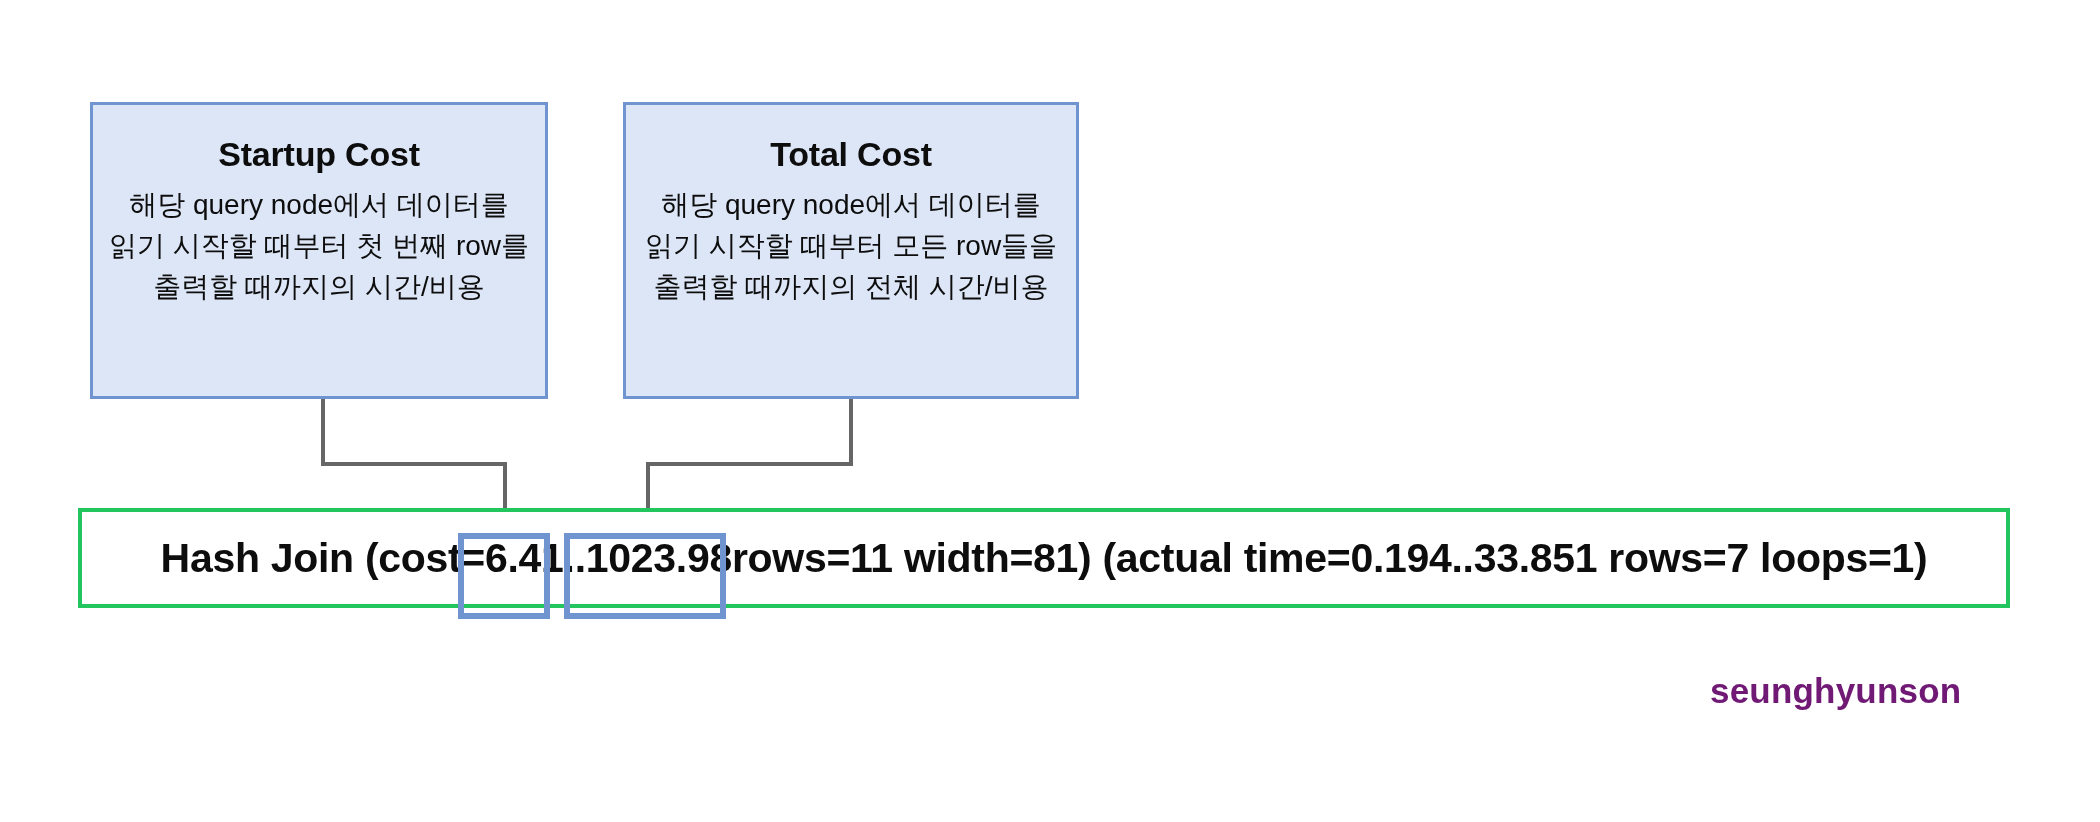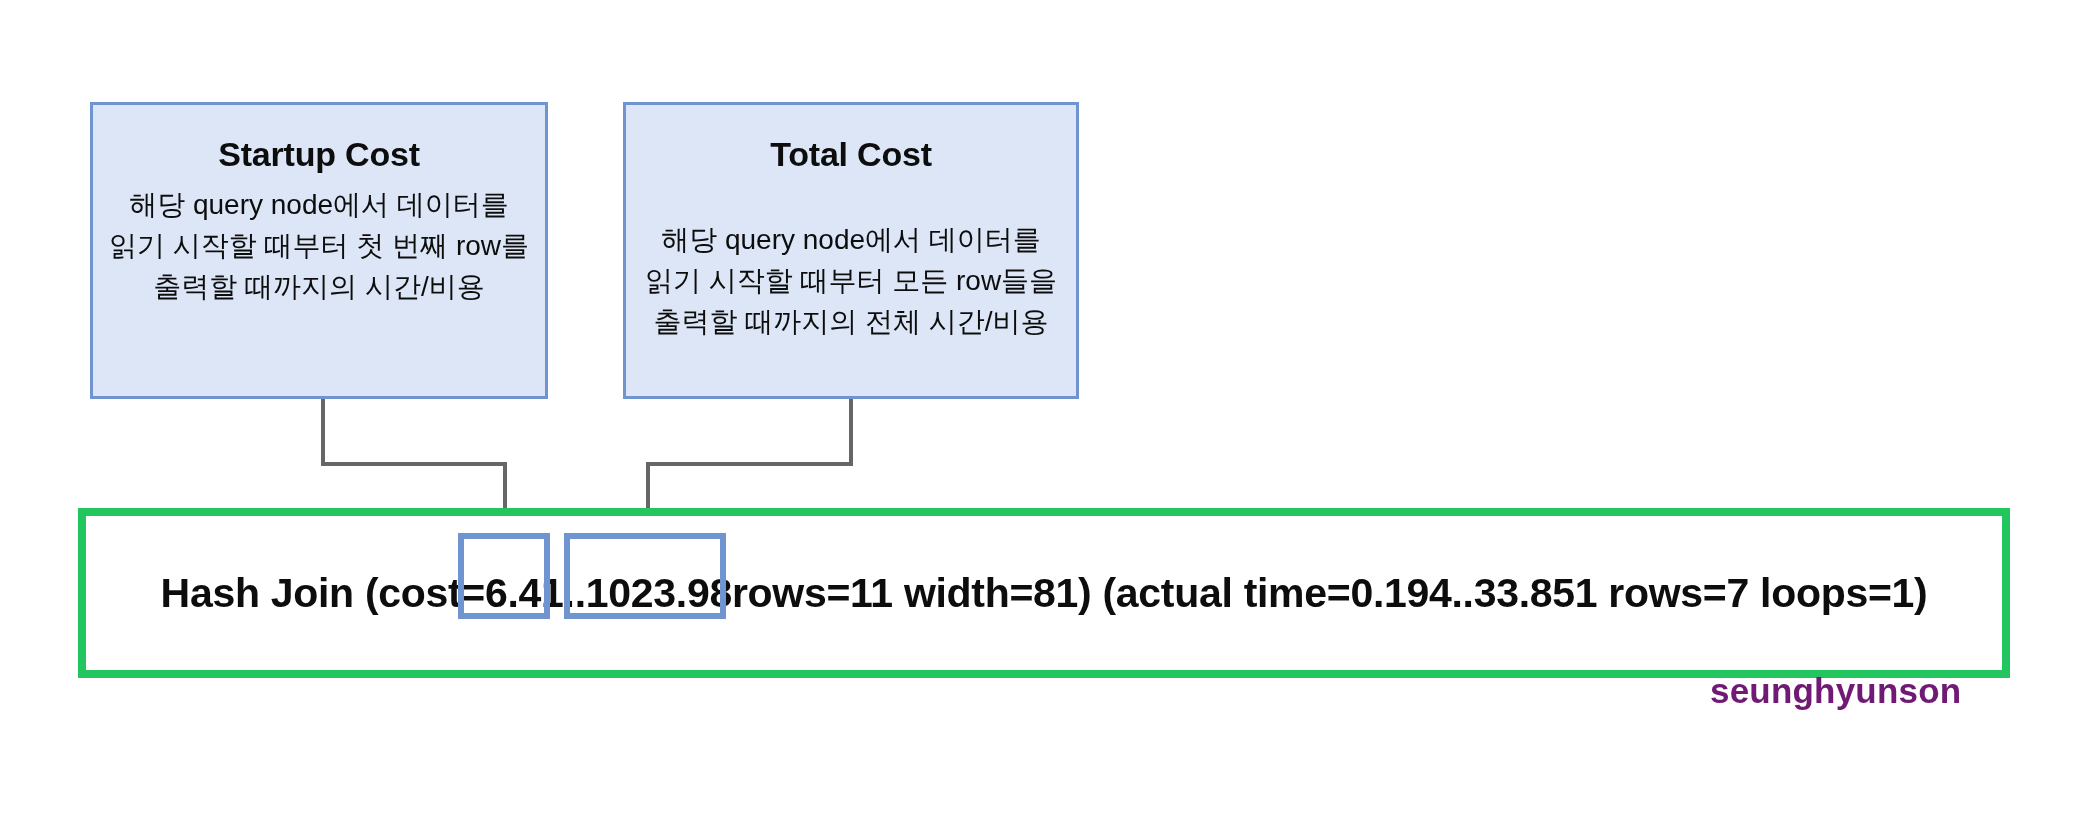--- a/index.html
+++ b/index.html
@@ -43,42 +43,42 @@
   .card-body {
     font-size: 28px;
     line-height: 1.47;
     color: #0d0d0d;
     text-align: center;
     width: 100%;
     word-break: keep-all;
   }
 
   #card-startup { left: 90px;  top: 102px; width: 458px; height: 297px; }
-  #card-total   { left: 623px; top: 102px; width: 456px; height: 297px; gap: 35px; }
+  #card-total   { left: 623px; top: 102px; width: 456px; height: 297px; }
   #card-startup .card-body { padding: 0 6px; text-align: center; }
   #card-total   .card-body { padding: 0 26px; }
 
   
   #connectors {
     position: absolute;
     left: 0; top: 0;
     width: 2100px;
     height: 822px;
     pointer-events: none;
   }
 
   
   #plan-bar {
     position: absolute;
     left: 78px;
     top: 508px;
     width: 1932px;
-    height: 170px;
+    height: 100px;
     box-sizing: border-box;
-    border: 8px solid #22c55e;
+    border: 4px solid #22c55e;
     background: #ffffff;
   }
   #plan-text {
     position: absolute;
     left: 0;
     top: 0;
     width: 100%;
     height: 100%;
     display: flex;
     align-items: center;

